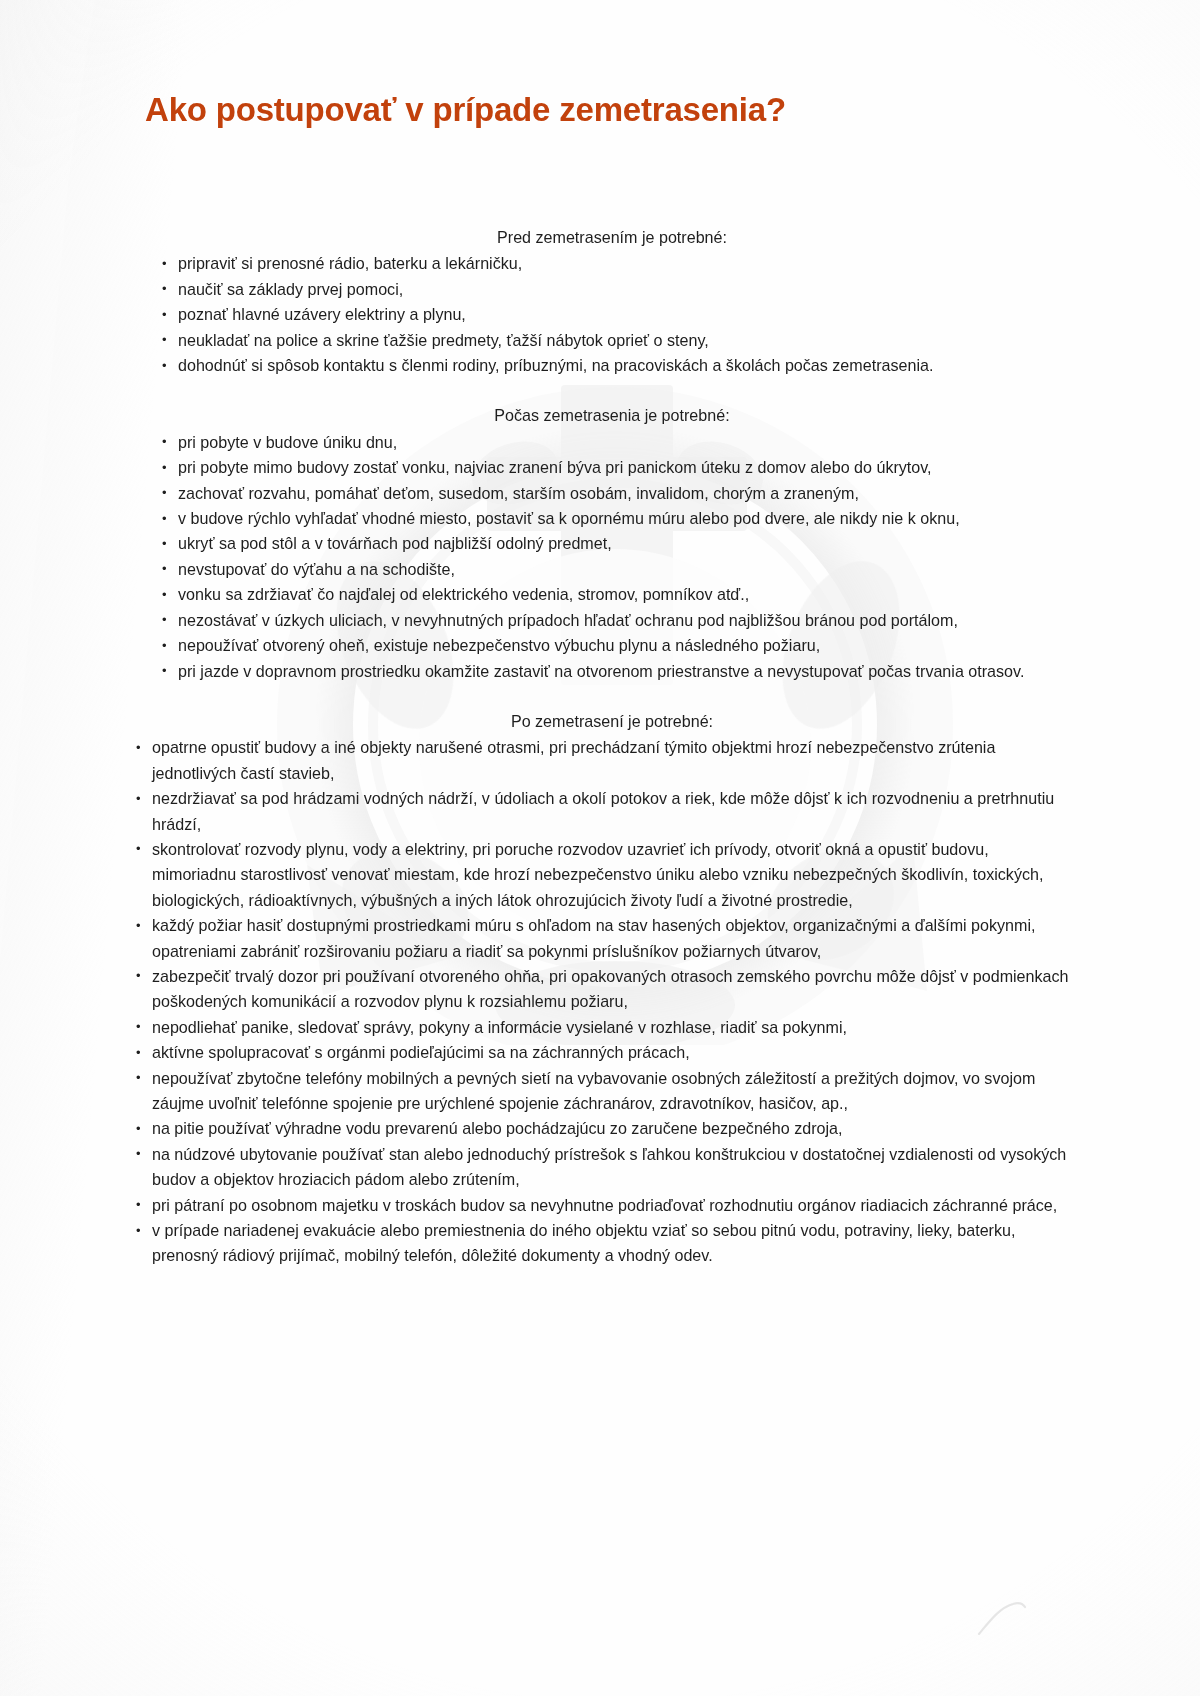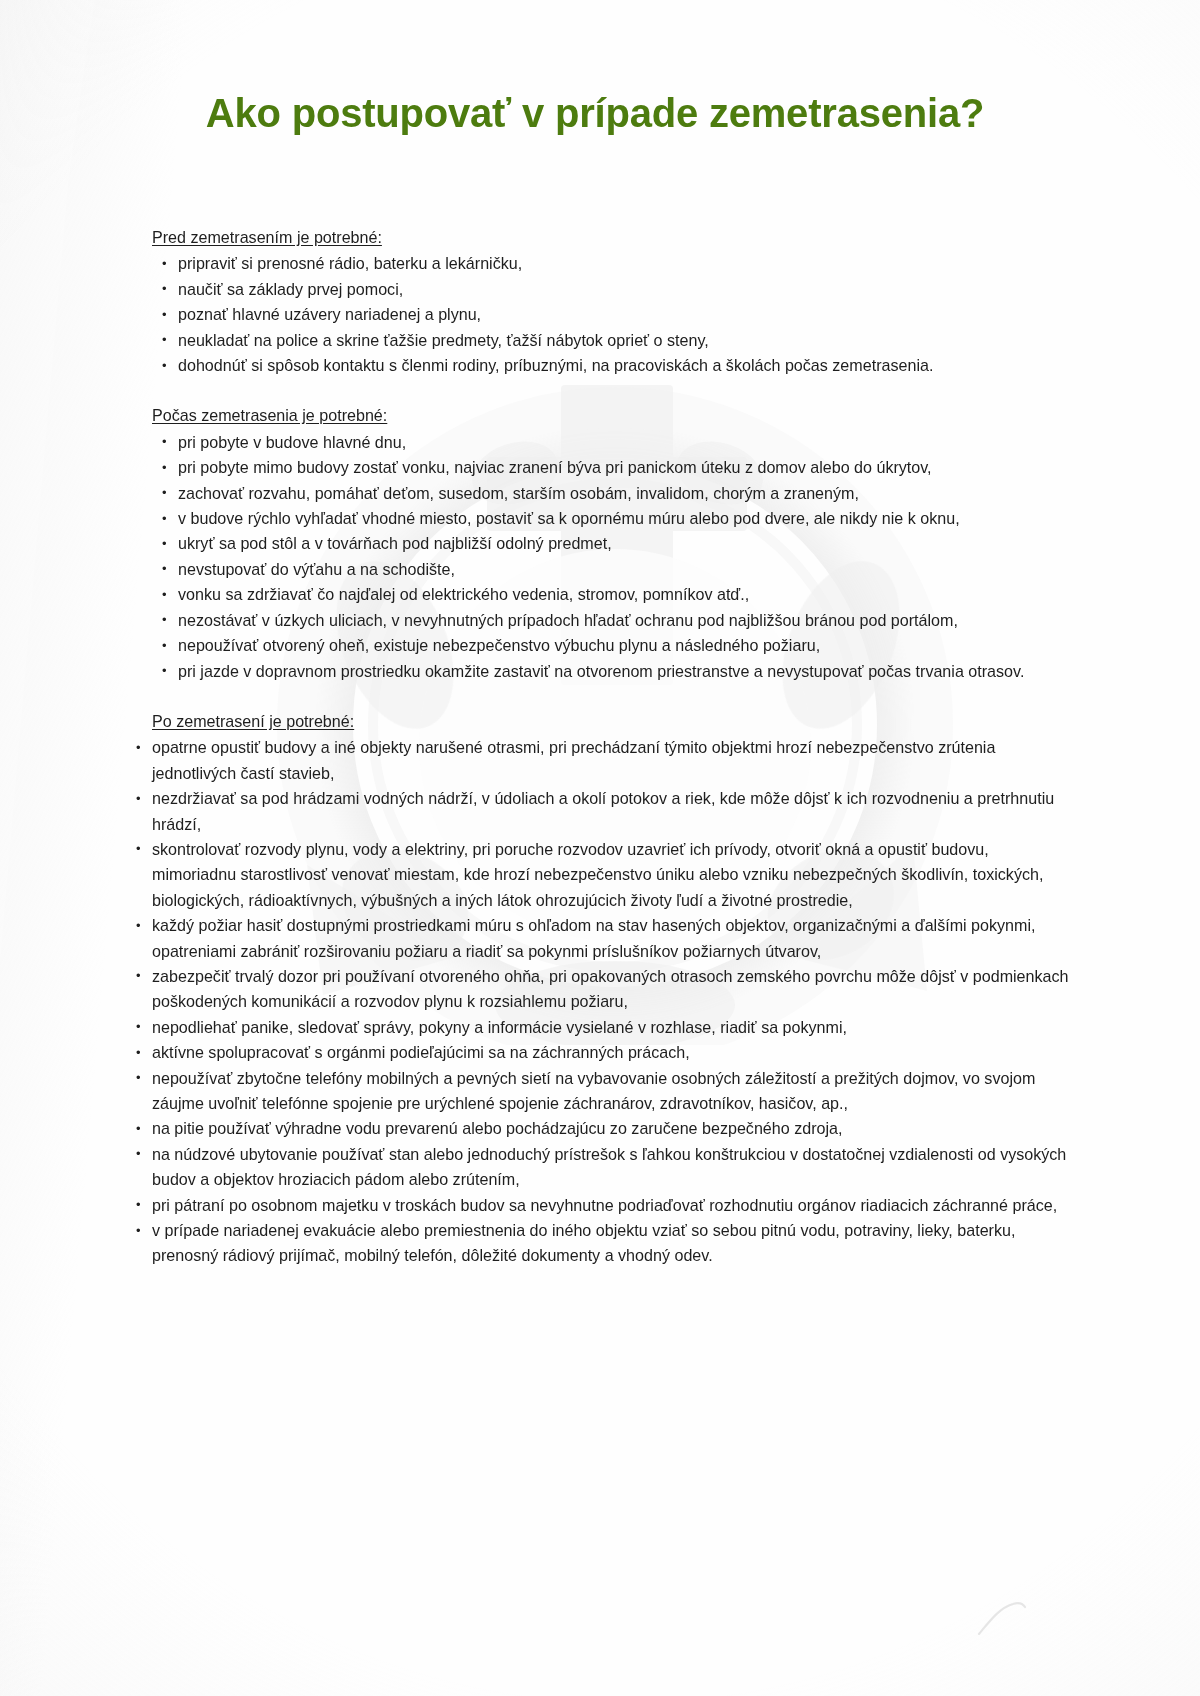--- a/index.html
+++ b/index.html
@@ -55,48 +55,47 @@
     opacity:0.45;
     pointer-events:none;
   }
 
   
   #doc-title {
     position:absolute;
     left:145px;
     top:91px;
     width:900px;
-    font-size:40px;
+    font-size:33px;
     font-weight:bold;
     letter-spacing:-0.2px;
-    color:#4d7c0f;
+    color:#c2410c;
     white-space:nowrap;
     text-shadow:0 1px 0 rgba(255,255,255,0.8);
-    text-align:center;
   }
 
   
   #content {
     position:absolute;
     left:152px;
     top:225px;
     width:920px;
     font-size:16.1px;
     line-height:25.4px;
     color:#1e1e1e;
   }
 
   .section { margin-bottom:0; }
   .section + .section { margin-top:25px; }
 
   .sec-head {
-    text-decoration:underline;
     text-underline-offset:2px;
     margin-bottom:1px;
     white-space:nowrap;
+    text-align:center;
   }
 
   ul.bullets {
     list-style:none;
   }
 
   
   ul.bullets li {
     position:relative;
     padding-left:26px;
@@ -173,30 +172,30 @@
 
   <h1 id="doc-title">Ako postupovať v prípade zemetrasenia?</h1>
 
   <div id="content">
 
     <div class="section">
       <div class="sec-head">Pred zemetrasením je potrebné:</div>
       <ul class="bullets">
         <li>pripraviť si prenosné rádio, baterku a lekárničku,</li>
         <li>naučiť sa základy prvej pomoci,</li>
-        <li>poznať hlavné uzávery nariadenej a plynu,</li>
+        <li>poznať hlavné uzávery elektriny a plynu,</li>
         <li>neukladať na police a skrine ťažšie predmety, ťažší nábytok oprieť o steny,</li>
         <li>dohodnúť si spôsob kontaktu s členmi rodiny, príbuznými, na pracoviskách a školách počas zemetrasenia.</li>
       </ul>
     </div>
 
     <div class="section">
       <div class="sec-head">Počas zemetrasenia je potrebné:</div>
       <ul class="bullets">
-        <li>pri pobyte v budove hlavné dnu,</li>
+        <li>pri pobyte v budove úniku dnu,</li>
         <li>pri pobyte mimo budovy zostať vonku, najviac zranení býva pri panickom úteku z domov alebo do úkrytov,</li>
         <li>zachovať rozvahu, pomáhať deťom, susedom, starším osobám, invalidom, chorým a zraneným,</li>
         <li>v budove rýchlo vyhľadať vhodné miesto, postaviť sa k opornému múru alebo pod dvere, ale nikdy nie k oknu,</li>
         <li>ukryť sa pod stôl a v továrňach pod najbližší odolný predmet,</li>
         <li>nevstupovať do výťahu a na schodište,</li>
         <li>vonku sa zdržiavať čo najďalej od elektrického vedenia, stromov, pomníkov atď.,</li>
         <li>nezostávať v úzkych uliciach, v nevyhnutných prípadoch hľadať ochranu pod najbližšou bránou pod portálom,</li>
         <li>nepoužívať otvorený oheň, existuje nebezpečenstvo výbuchu plynu a následného požiaru,</li>
         <li>pri jazde v dopravnom prostriedku okamžite zastaviť na otvorenom priestranstve a nevystupovať počas trvania otrasov.</li>
       </ul>

